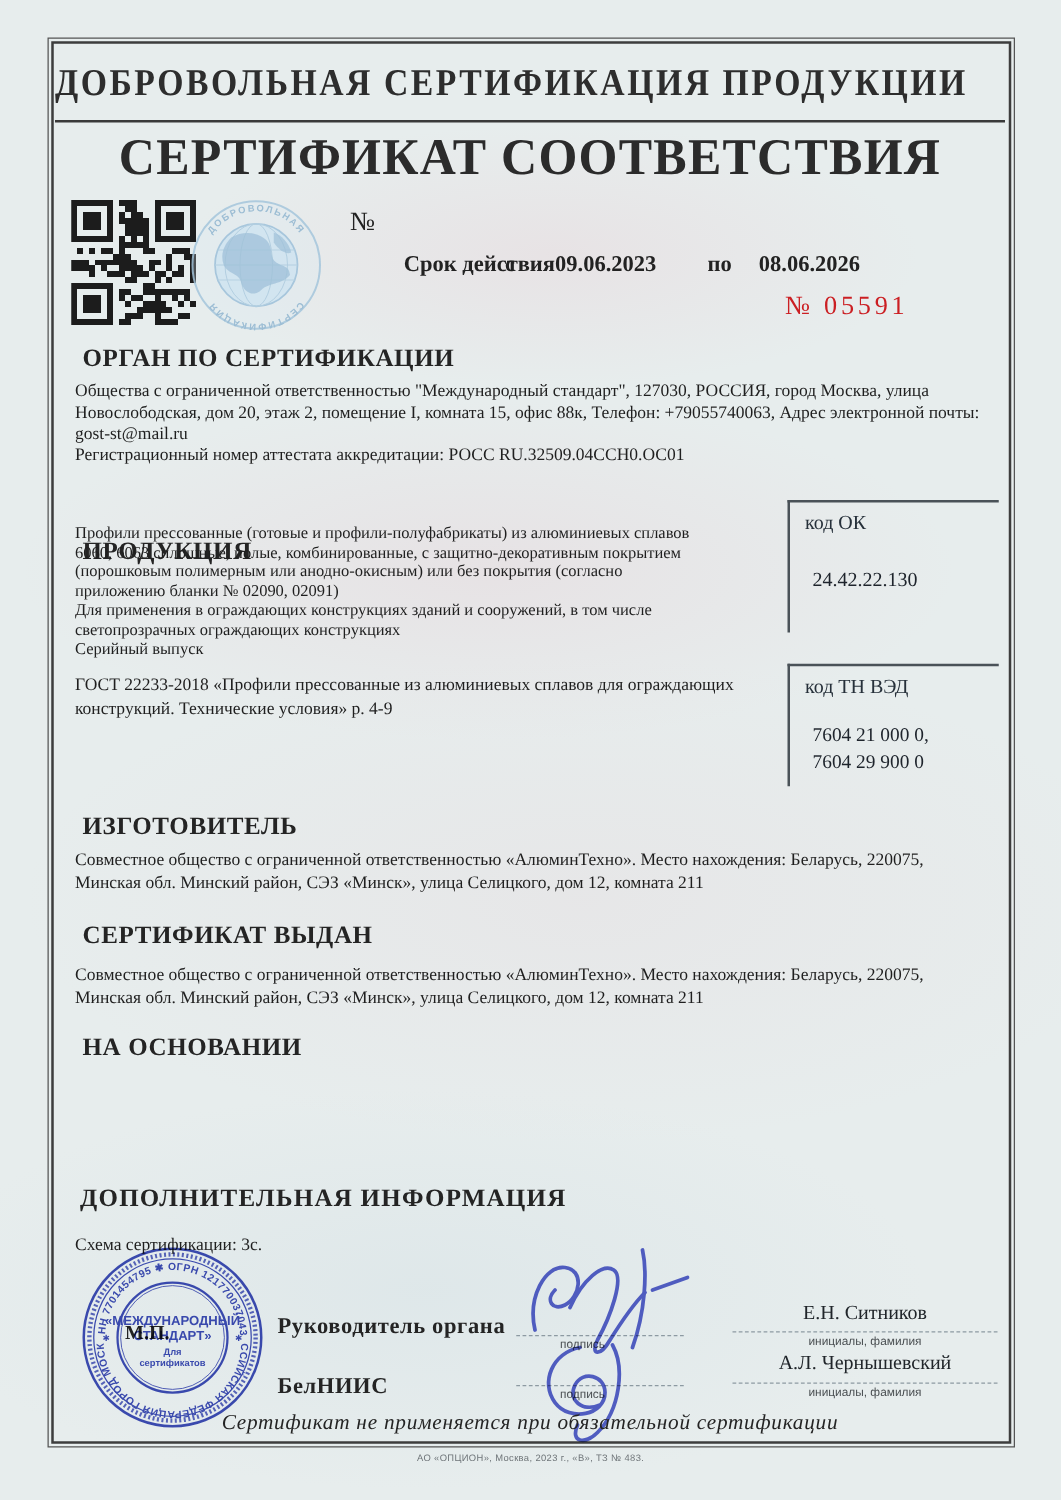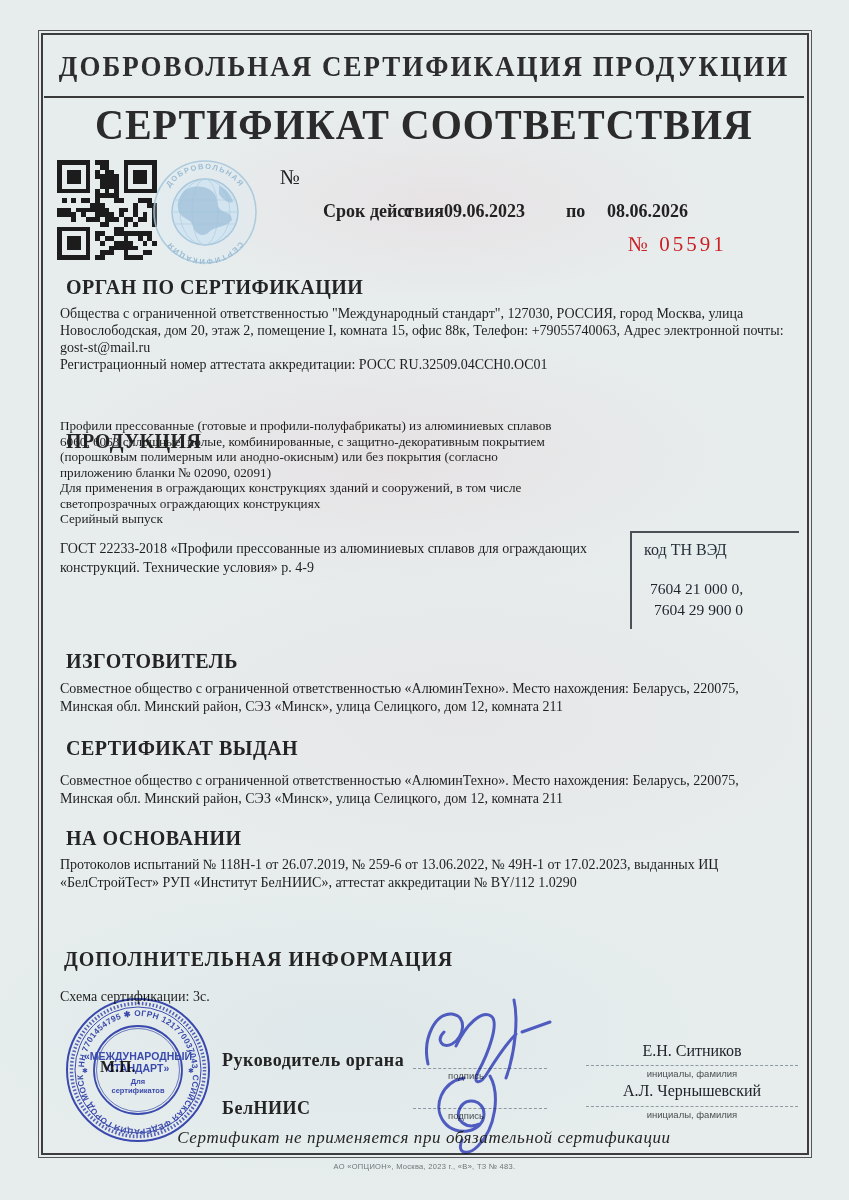--- a/index.html
+++ b/index.html
@@ -11,21 +11,21 @@
       radial-gradient(ellipse 520px 190px at 46% 38%, rgba(230,188,198,.22), transparent 72%),
       radial-gradient(ellipse 600px 260px at 55% 60%, rgba(228,192,200,.14), transparent 75%),
       radial-gradient(ellipse 500px 200px at 40% 86%, rgba(214,226,230,.5), transparent 80%),
       #e7eded;
     font-family:"Liberation Serif",serif;color:#222;
   }
   .abs{position:absolute;}
   .frame{left:38px;top:30px;width:772px;height:1126px;border:1px solid #555;}
   .frame-inner{position:absolute;inset:2px;border:2px solid #3d3d3d;}
   .band1{left:44px;top:36px;width:760px;height:60px;border-bottom:2px solid #3a3a3a;
-         display:flex;align-items:center;justify-content:center;}
+         display:flex;align-items:center;}
   .band1 span{font-weight:700;font-size:27px;letter-spacing:2px;color:#2d2d2d;transform:scaleY(1.12);}
   .band2{left:44px;top:98px;width:760px;height:54px;display:flex;align-items:center;justify-content:center;}
   .band2 span{font-weight:700;font-size:40px;letter-spacing:1px;color:#2b2b2b;transform:scaleY(1.03);}
   .h-sec{font-weight:700;font-size:20px;letter-spacing:.5px;color:#242424;}
   .body-txt{font-size:14px;line-height:1.22;color:#1f1f1f;white-space:pre-line;}
   .codebox{border-left:2px solid #4a5258;border-top:2px solid #4a5258;}
   .codebox .cb-label{position:absolute;left:12px;top:8px;font-size:16px;color:#26303a;}
   .codebox .cb-value{position:absolute;left:18px;font-size:16px;color:#1e242c;white-space:pre-line;line-height:1.35;}
   .dash-line{border-bottom:1px dashed #8d9aa2;height:1px;}
   .caption{font-size:9.5px;color:#4a4f52;font-family:"Liberation Sans",sans-serif;}
@@ -331,36 +331,39 @@
 Регистрационный номер аттестата аккредитации: РОСС RU.32509.04ССН0.ОС01</div>
 
   <span class="abs h-sec" style="left:66px;top:392px;margin-top:38px;">ПРОДУКЦИЯ</span>
   <div class="abs body-txt" style="left:60px;top:418px;width:565px;font-size:13.2px;line-height:1.18;">Профили прессованные (готовые и профили-полуфабрикаты) из алюминиевых сплавов
 6060, 6063 сплошные, полые, комбинированные, с защитно-декоративным покрытием
 (порошковым полимерным или анодно-окисным) или без покрытия (согласно
 приложению бланки № 02090, 02091)
 Для применения в ограждающих конструкциях зданий и сооружений, в том числе
 светопрозрачных ограждающих конструкциях
 Серийный выпуск</div>
+  <div class="abs codebox" style="left:630px;top:400px;width:167px;height:104px;">
+    <span class="cb-label">код ОК</span>
+    <span class="cb-value" style="top:52px;">24.42.22.130</span>
+  </div>
 
   <div class="abs body-txt" style="left:60px;top:540px;width:560px;line-height:1.35;">ГОСТ 22233-2018   «Профили прессованные из алюминиевых сплавов для ограждающих конструкций. Технические условия» р. 4-9</div>
-  <div class="abs codebox" style="left:630px;top:531px;width:167px;height:96px;text-align:right;">
+  <div class="abs codebox" style="left:630px;top:531px;width:167px;height:96px;">
     <span class="cb-label">код ТН ВЭД</span>
     <span class="cb-value" style="top:46px;font-size:15.5px;">7604 21 000 0,
 7604 29 900 0</span>
   </div>
 
   <span class="abs h-sec" style="left:66px;top:650px;">ИЗГОТОВИТЕЛЬ</span>
   <div class="abs body-txt" style="left:60px;top:680px;width:732px;line-height:1.3;">Совместное общество с ограниченной ответственностью «АлюминТехно». Место нахождения: Беларусь, 220075, Минская обл. Минский район, СЭЗ «Минск», улица Селицкого, дом 12, комната 211</div>
 
   <span class="abs h-sec" style="left:66px;top:737px;">СЕРТИФИКАТ ВЫДАН</span>
   <div class="abs body-txt" style="left:60px;top:772px;width:732px;line-height:1.3;">Совместное общество с ограниченной ответственностью «АлюминТехно». Место нахождения: Беларусь, 220075, Минская обл. Минский район, СЭЗ «Минск», улица Селицкого, дом 12, комната 211</div>
 
   <span class="abs h-sec" style="left:66px;top:827px;">НА ОСНОВАНИИ</span>
-  <div class="abs body-txt" style="left:60px;top:856px;width:732px;line-height:1.3;">Протоколов испытаний № 118Н-1 от 26.07.2019, № 259-6 от 13.06.2022, № 49Н-1 от 17.02.2023, выданных ИЦ «БелСтройТест» РУП «Институт БелНИИС», аттестат аккредитации № BY/112 1.0290</div>
 
   <span class="abs h-sec" style="left:64px;top:948px;letter-spacing:1px;">ДОПОЛНИТЕЛЬНАЯ ИНФОРМАЦИЯ</span>
   <div class="abs body-txt" style="left:60px;top:988px;width:400px;">Схема сертификации: 3с.</div>
 
   <span class="abs" style="left:100px;top:1058px;font-size:16px;color:#222;font-weight:bold;">М.П.</span>
 
   <div class="abs stamp-wrap" style="left:63px;top:995px;">
     <svg width="150" height="150" viewBox="-75 -75 150 150">
       <g stroke="#2b3cb4" fill="none">
         <circle r="71" stroke-width="2"></circle>

